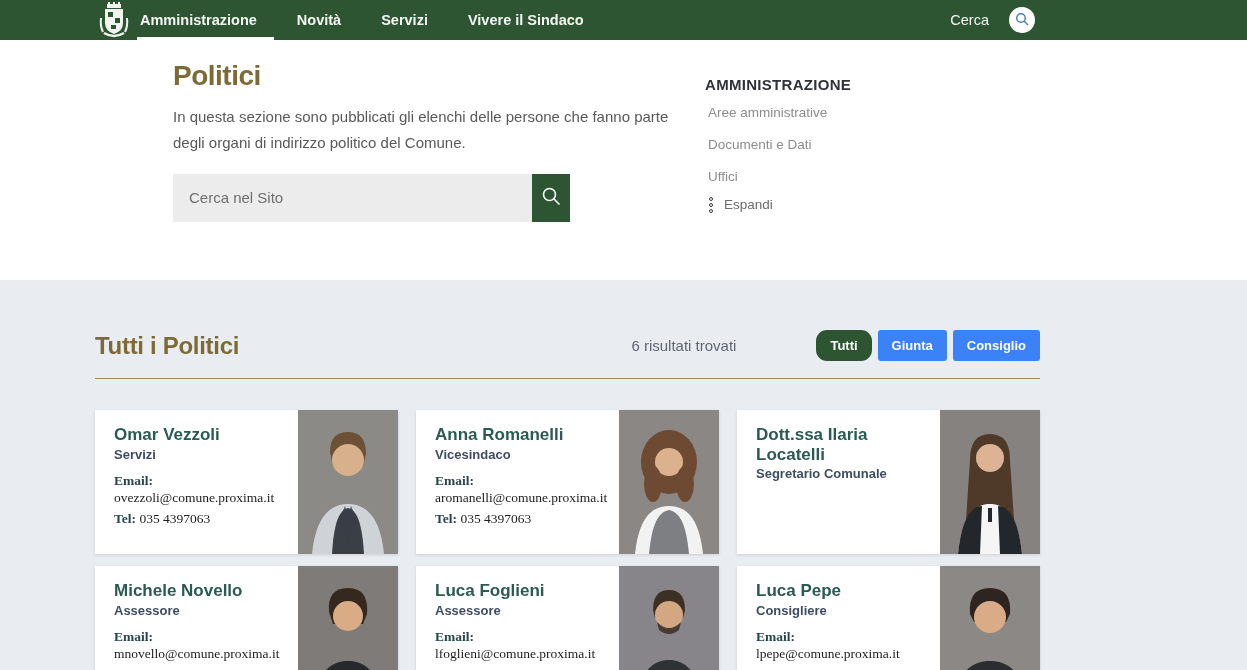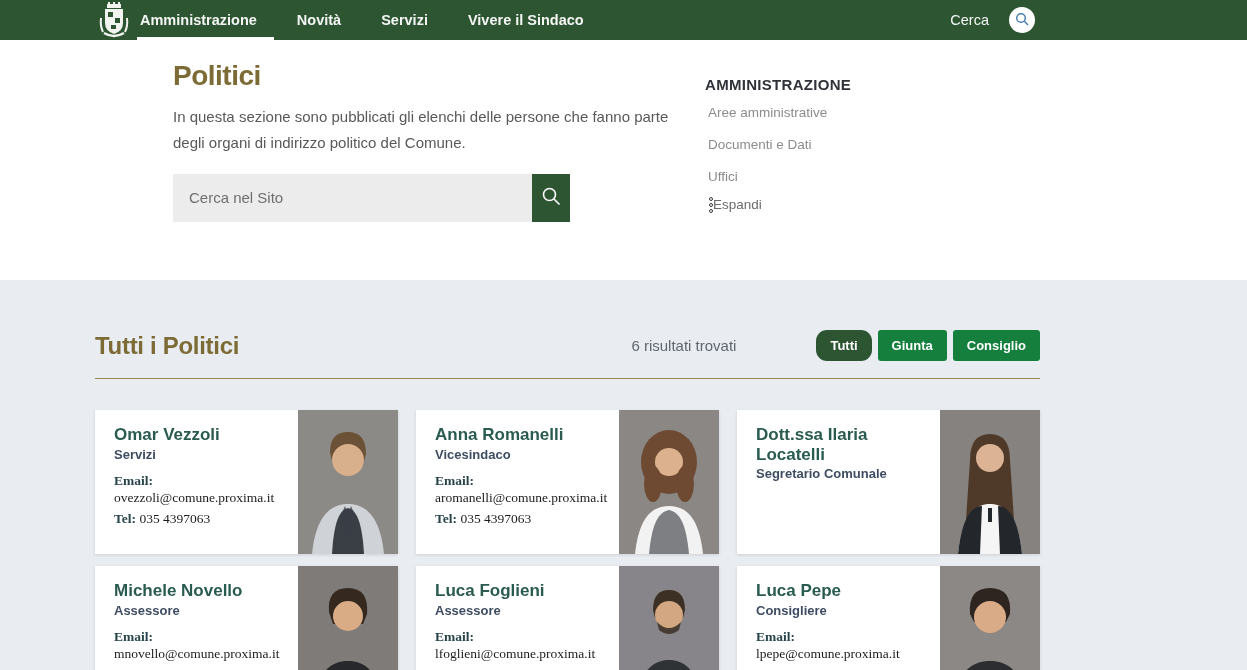--- a/index.html
+++ b/index.html
@@ -28,34 +28,34 @@
   .site-search input { flex:1; border:none; outline:none; background:transparent;
     padding:0 16px; font-size:15px; color:#444; font-family:"Liberation Sans",sans-serif; }
   .site-search input::placeholder { color:#6f6f6f; opacity:1; }
   .site-search-btn { width:38px; height:48px; background:#2d5532; border:none; cursor:pointer;
     display:flex; align-items:center; justify-content:center; }
 
   .hero-side { position:absolute; left:705px; top:36px; width:260px; }
   .side-heading { font-size:15px; font-weight:bold; color:#2f3238; letter-spacing:0.3px; }
   .side-link { display:block; margin-top:9px; padding-left:3px; font-size:13.5px;
     color:#8c8c8c; text-decoration:none; line-height:1.7; cursor:pointer; }
-  .side-expand { margin-top:8px; display:flex; align-items:center; cursor:pointer;text-align:center; }
+  .side-expand { margin-top:8px; display:flex; align-items:center; gap:11px; cursor:pointer;text-align:center; }
   .kebab { display:flex; flex-direction:column; gap:2px; padding-left:4px; }
   .kebab i { width:4px; height:4px; border:1px solid #3a3a3a; border-radius:50%; display:block; }
   .side-expand span { font-size:13.5px; color:#6b6b6b; }
 
   
   .results { background:#e9edf1; height:390px; }
   .results-inner { width:945px; margin-left:95px; padding-top:50px; }
   .results-head { display:flex; align-items:center; }
   .results-title { font-size:24px; font-weight:bold; color:#7c6b35; letter-spacing:-0.3px; }
   .results-count { margin-left:auto; margin-right:80px; font-size:15px; color:#5f6670; }
   .filters { display:flex; gap:6px; }
   .filter-btn { border:none; border-radius:3px; padding:8px 14px; font-size:13px; font-weight:bold;
-    color:#fff; background:#15803d; cursor:pointer; font-family:"Liberation Sans",sans-serif; }
+    color:#fff; background:#3b82f6; cursor:pointer; font-family:"Liberation Sans",sans-serif; }
   .filter-btn.active { background:#2d5532;border-radius:11px; }
   .results-rule { border:none; border-top:1px solid #9b8b4f; margin-top:17px; }
 
   .cards { margin-top:31px; display:grid; grid-template-columns:repeat(3,303px); column-gap:18px; row-gap:12px; }
   .card { background:#fff; height:144px; display:flex; box-shadow:0 1px 3px rgba(0,0,0,0.12); }
   .card-body { flex:1; padding:15px 8px 8px 19px; overflow:hidden; }
   .person-name { font-size:17px; font-weight:bold; color:#2a5b50; line-height:1.15; }
   .person-role { margin-top:2px; font-size:13px; font-weight:bold; color:#3e4d62; }
   .person-contact { margin-top:10px; font-family:"Liberation Serif", serif; font-size:13.5px;
     line-height:1.3; color:#1c1c1c; }

